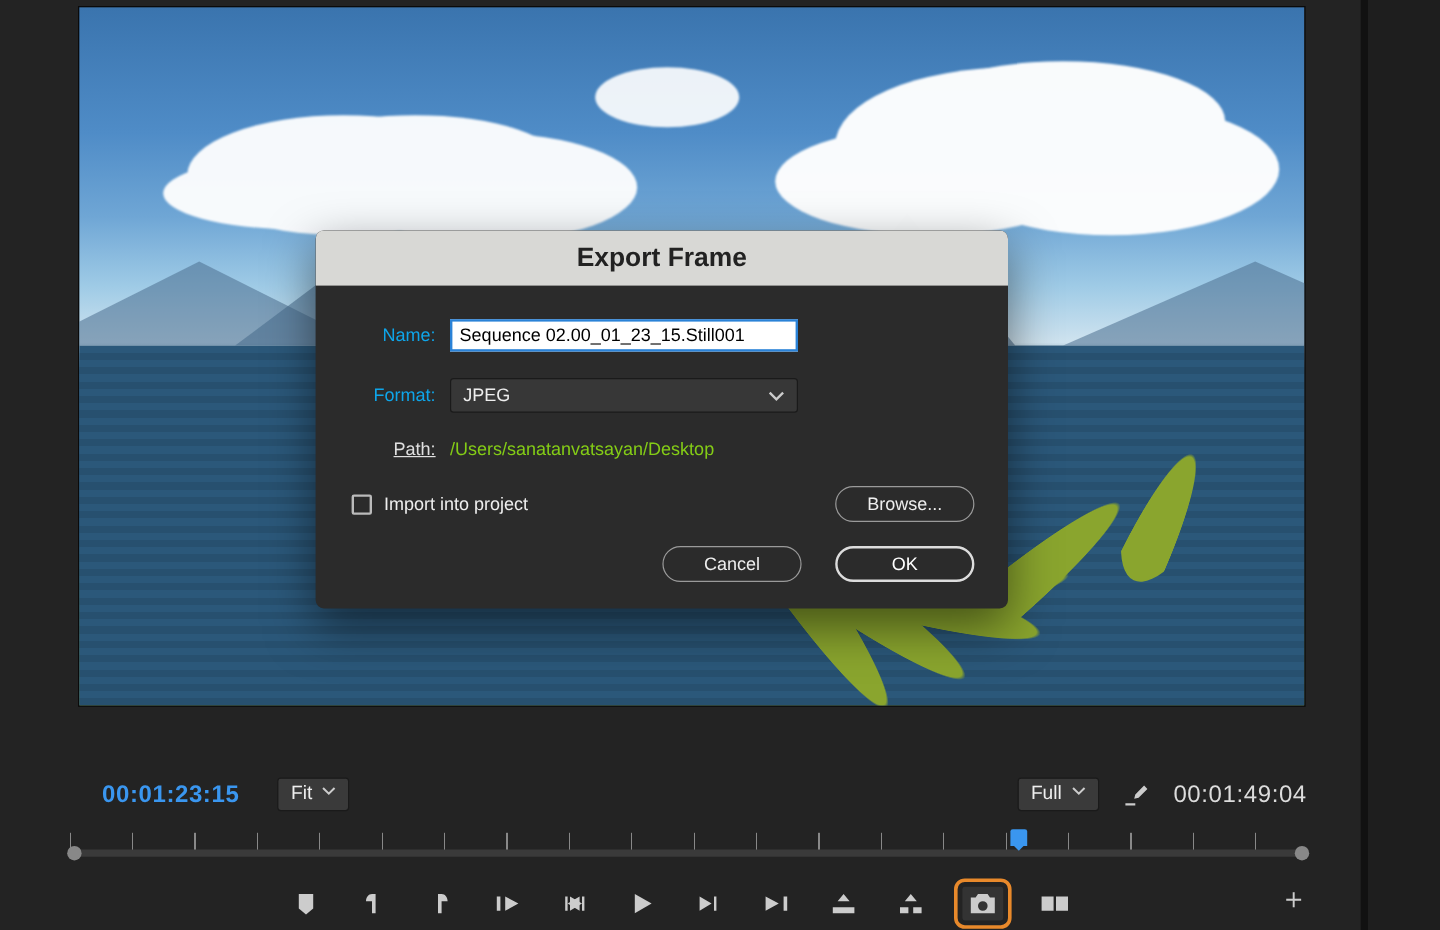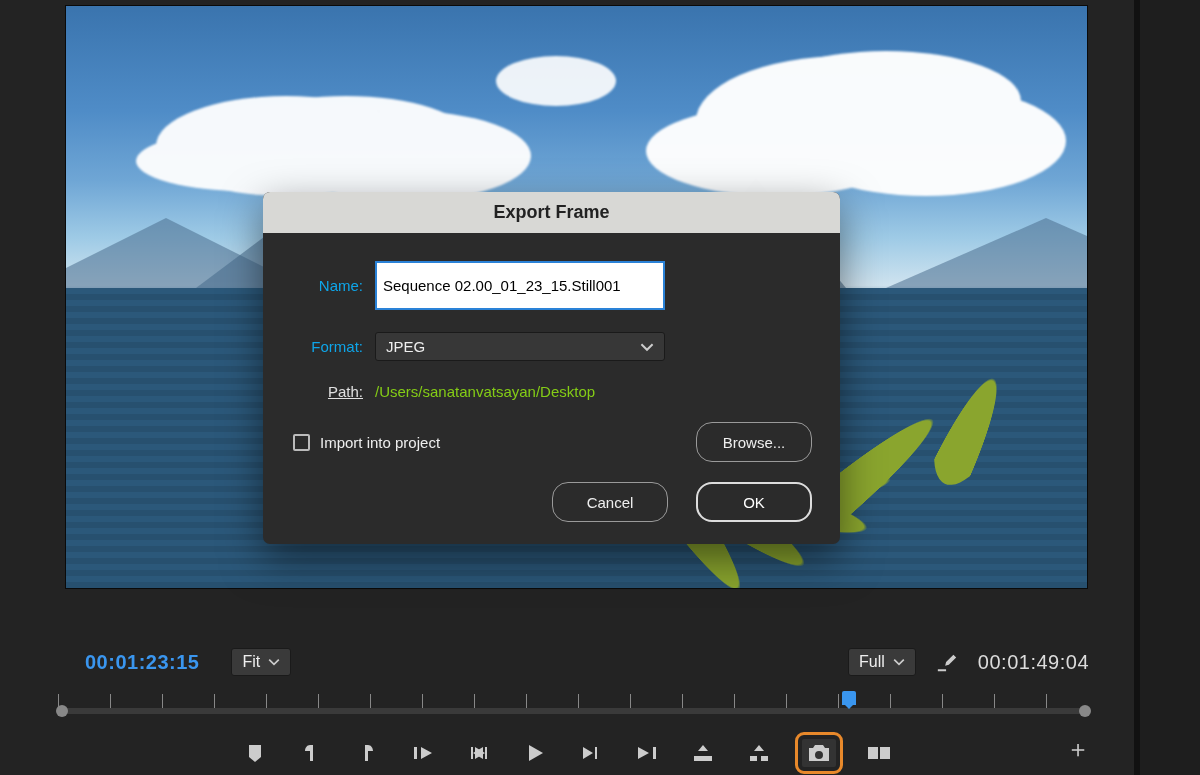--- a/index.html
+++ b/index.html
@@ -58,68 +58,68 @@
     width: 577px;
     background: #2b2b2b;
     border-radius: 7px;
     box-shadow: 0 15px 40px rgba(0,0,0,.5);
     overflow: hidden;
   }
   .dlg-title {
     background: #d8d8d5;
     color: #222;
     font-weight: 600;
-    font-size: 18px;
+    font-size: 22px;
     text-align: center;
     padding: 10px 0;
   }
   .dlg-body { padding: 28px 28px 22px 28px; font-size: 15px; }
   .row { display:flex; align-items:center; margin-bottom: 22px; }
   .row label { width: 72px; text-align: right; margin-right: 12px; color:#0ea5e9; }
   .name-input {
     flex: 0 0 290px;
     background:#fff; color:#000;
     border: 2px solid #2a82d7;
-    padding: 14px 6px;
+    padding: 3px 6px;
     font-size: 15px;
   }
   .name-input::selection { background:#2a82d7; color:#fff; }
   .format-select {
     flex: 0 0 290px;
     position: relative;
     background:#373737;
     border:1px solid #1a1a1a;
     padding: 5px 10px;
     color:#eee;
     border-radius:3px;
   }
   .format-select .chev { position:absolute; right:10px; top:7px; }
   .path-text { color:#84cc16; }
   .row-path label { color:#e0e0e0;text-decoration:underline; }
   .row-chk { display:flex; align-items:center; justify-content:space-between; margin: 6px 0 6px 2px;}
   .chk-wrap { display:flex; align-items:center; gap:10px; color:#eee;}
   .chk { width:17px; height:17px; border:2px solid #bbb; border-radius:2px; }
   .pill {
     display:inline-flex; align-items:center; justify-content:center;
-    width:116px; height:40px;
+    width:116px; height:30px;
     border:1px solid #9a9a9a; border-radius:16px;
     color:#eee; font-size:15px; background:transparent;
   }
   .pill.ok { border-width:2px; border-color:#ddd; color:#fff;}
   .dlg-actions { display:flex; justify-content:flex-end; gap:28px; margin-top:20px; }
 
   
   .info-row {
     position:absolute; left:65px; right:45px; top:644px; height:36px;
     display:flex; align-items:center; justify-content:space-between;margin-left:20px;
   }
   .tc-in  { color:#3a96ef; font-size:20px; font-weight:600; letter-spacing:.5px;}
   .tc-out { color:#dcdcdc; font-size:20px; letter-spacing:.5px;}
   .sel {
-    display:flex; align-items:center; gap:8px;
+    display:flex; gap:8px;
     background:#3a3a3a; border:1px solid #1a1a1a; border-radius:3px;
     padding:4px 10px; color:#eee; font-size:16px;
   }
   .wrench { color:#ccc; }
   .info-left, .info-right { display:flex; align-items:center; gap:32px; }
   .info-right { gap:18px; }
 
   
   .tl { position:absolute; left:58px; right:45px; top:694px; height:32px; }
   .tl .ticks { position:absolute; left:0; right:0; top:0; height:16px;

